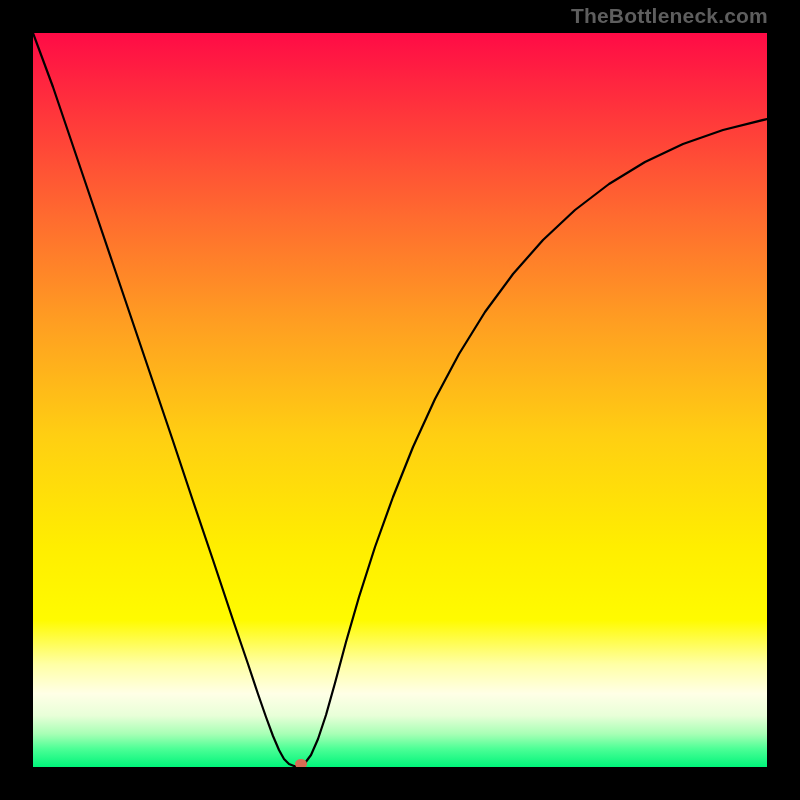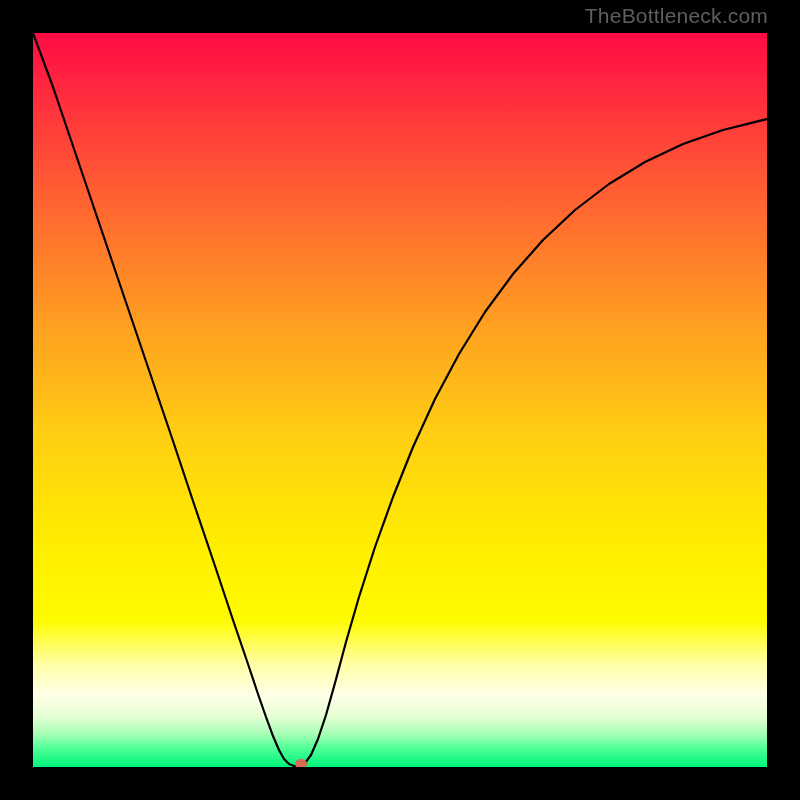--- a/index.html
+++ b/index.html
@@ -26,21 +26,21 @@
     width: 734px;
     height: 734px;
     overflow: hidden;
   }
   .watermark {
     position: absolute;
     top: 4px;
     right: 32px;
     color: #5e5e5e;
     font-size: 21px;
-    font-weight: 400;
+    font-weight: 700;
     letter-spacing: 0.2px;
   }
   svg {
     display: block;
   }
   .marker {
     position: absolute;
     width: 12px;
     height: 10px;
     border-radius: 50%;

